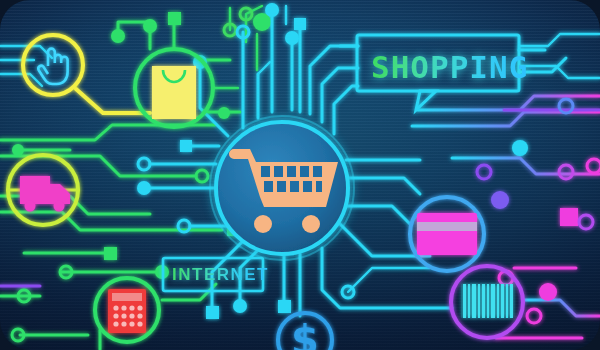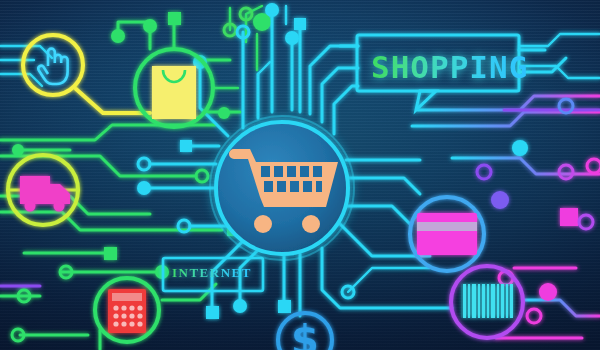--- a/index.html
+++ b/index.html
@@ -6,41 +6,42 @@
   html,body{margin:0;padding:0;background:#0a1628;}
   #stage{
     position:relative;width:600px;height:350px;overflow:hidden;
     font-family:"DejaVu Sans Mono", monospace;
     background:
       linear-gradient(180deg, rgba(10,30,60,.0) 0%, rgba(6,18,40,.55) 100%),
       repeating-linear-gradient(0deg,
         rgba(255,255,255,.035) 0px, rgba(255,255,255,.035) 1px,
         rgba(0,0,0,.04) 1px, rgba(0,0,0,.04) 3px),
       radial-gradient(ellipse 85% 70% at 48% 42%, #1b5f86 0%, #15507a 30%, #123f67 55%, #0d2a4d 78%, #0a1c38 100%);
+    border-radius: 30px;
   }
   #stage svg{position:absolute;inset:0;display:block;}
   .lbl{
     position:absolute; letter-spacing:1px; font-weight:700;
     white-space:nowrap; pointer-events:none;
   }
   #shoptxt{
     left:371px; top:49px; font-size:31px;
     background:linear-gradient(90deg,#3ddb62 0%, #45dd8f 22%, #3fd8d0 48%, #35cdf2 72%, #2ec4ff 100%);
     -webkit-background-clip:text; background-clip:text; color:transparent;
     -webkit-text-fill-color:transparent;
     filter:drop-shadow(0 0 4px rgba(60,220,230,.85));
     font-family:"DejaVu Sans Mono", monospace;
   }
   #inettxt{
-    left:172px; top:265px; font-size:13px; letter-spacing:1.5px;
+    left:172px; top:265px; font-size:17px; letter-spacing:1.5px;
     background:linear-gradient(90deg,#3fdc6a 0%, #3fd6b4 35%, #33cdeb 65%, #2bc6ff 100%);
     -webkit-background-clip:text; background-clip:text; color:transparent;
     -webkit-text-fill-color:transparent;
     filter:drop-shadow(0 0 3px rgba(60,220,230,.8));
-    font-family:Liberation Serif, serif;
+    font-family:Liberation Sans, sans-serif;
     text-align:center;
   }
 </style>
 </head>
 <body>
 
 <div id="stage">
 
   <svg viewBox="0 0 600 350" width="600" height="350">
     <defs>

